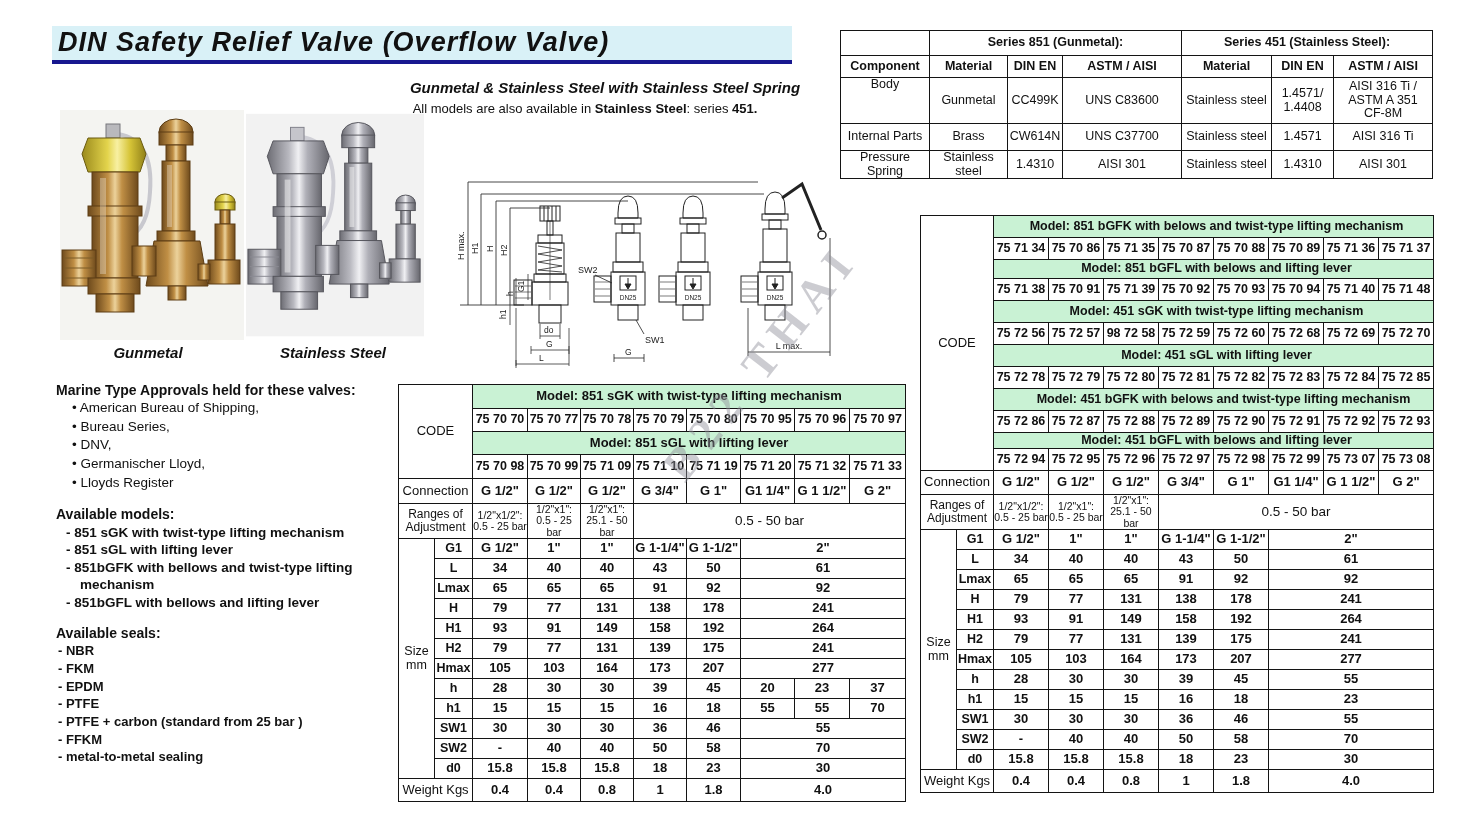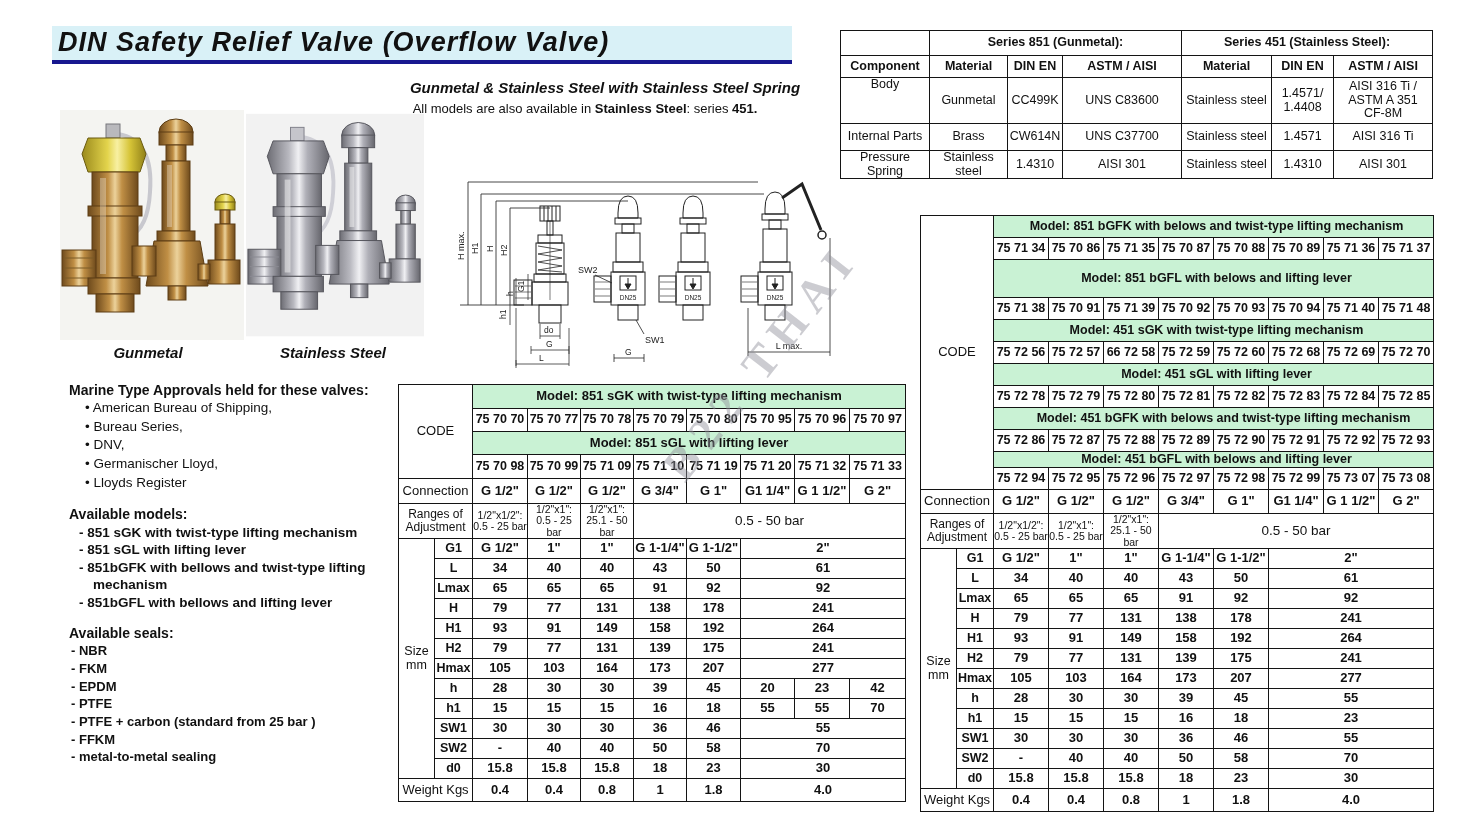--- a/index.html
+++ b/index.html
@@ -29,21 +29,21 @@
   td.rg[colspan]{font-size:13.5px;}
   td.rl{font-size:12.5px;font-weight:bold;}
   td.sv{font-size:13px;font-weight:bold;white-space:pre-line;}
   td.sizemm{border-left:none;font-size:12.5px;background:#fff;}
   
   table.mt td{font-size:12.5px;}
   td.mt-group{font-weight:bold;font-size:13px;}
   td.mt-h{font-weight:bold;font-size:12.5px;}
   td.mt-c{text-align:left;padding:1px 0 1px 5px;white-space:pre-line;font-size:12.5px;}
   
-  .lefttext{position:absolute;left:69px;top:381px;width:352px;}
+  .lefttext{position:absolute;left:56px;top:381px;width:352px;}
   .lt-h{font-weight:bold;font-size:14px;line-height:1.3;}
   .lt-bullet{font-size:13.5px;line-height:1.38;padding-left:16px;}
   .lt-model{font-size:13.5px;font-weight:bold;line-height:1.3;padding-left:24px;text-indent:-14px;}
   .lt-seal{font-size:13px;font-weight:bold;line-height:1.36;padding-left:2px;}
   .mt14{margin-top:13px;}
   
   .drawing{position:absolute;left:452px;top:168px;}
   .drawing text{font-family:"Liberation Sans",sans-serif;fill:#222;}
   
   .watermark{position:absolute;left:652px;top:458px;transform:rotate(-52deg);transform-origin:0 0;
@@ -497,21 +497,21 @@
         </tr>
     <tr style="height:20px">
           <td class="rl">h</td>
           <td class="sv">28</td>
           <td class="sv">30</td>
           <td class="sv">30</td>
           <td class="sv">39</td>
           <td class="sv">45</td>
           <td class="sv">20</td>
           <td class="sv">23</td>
-          <td class="sv">42</td>
+          <td class="sv">37</td>
         </tr>
     <tr style="height:20px">
           <td class="rl">h1</td>
           <td class="sv">15</td>
           <td class="sv">15</td>
           <td class="sv">15</td>
           <td class="sv">16</td>
           <td class="sv">18</td>
           <td class="sv">55</td>
           <td class="sv">55</td>
@@ -577,40 +577,40 @@
     <tr style="height:22px">
           <td class="code">75 71 34</td>
           <td class="code">75 70 86</td>
           <td class="code">75 71 35</td>
           <td class="code">75 70 87</td>
           <td class="code">75 70 88</td>
           <td class="code">75 70 89</td>
           <td class="code">75 71 36</td>
           <td class="code">75 71 37</td>
         </tr>
-    <tr style="height:38px">
+    <tr style="height:19px">
           <td class="mh" style="font-size:12.5px;padding-left:6px" colspan="8">Model:  851 bGFL with belows and lifting lever</td>
         </tr>
     <tr style="height:22px">
           <td class="code">75 71 38</td>
           <td class="code">75 70 91</td>
           <td class="code">75 71 39</td>
           <td class="code">75 70 92</td>
           <td class="code">75 70 93</td>
           <td class="code">75 70 94</td>
           <td class="code">75 71 40</td>
           <td class="code">75 71 48</td>
         </tr>
     <tr style="height:22px">
           <td class="mh" style="font-size:12.5px;padding-left:6px" colspan="8">Model:  451 sGK with twist-type lifting mechanism</td>
         </tr>
     <tr style="height:22px">
           <td class="code">75 72 56</td>
           <td class="code">75 72 57</td>
-          <td class="code">66 72 58</td>
+          <td class="code">98 72 58</td>
           <td class="code">75 72 59</td>
           <td class="code">75 72 60</td>
           <td class="code">75 72 68</td>
           <td class="code">75 72 69</td>
           <td class="code">75 72 70</td>
         </tr>
     <tr style="height:22px">
           <td class="mh" style="font-size:12.5px;padding-left:6px" colspan="8">Model:  451 sGL with lifting lever</td>
         </tr>
     <tr style="height:22px">

